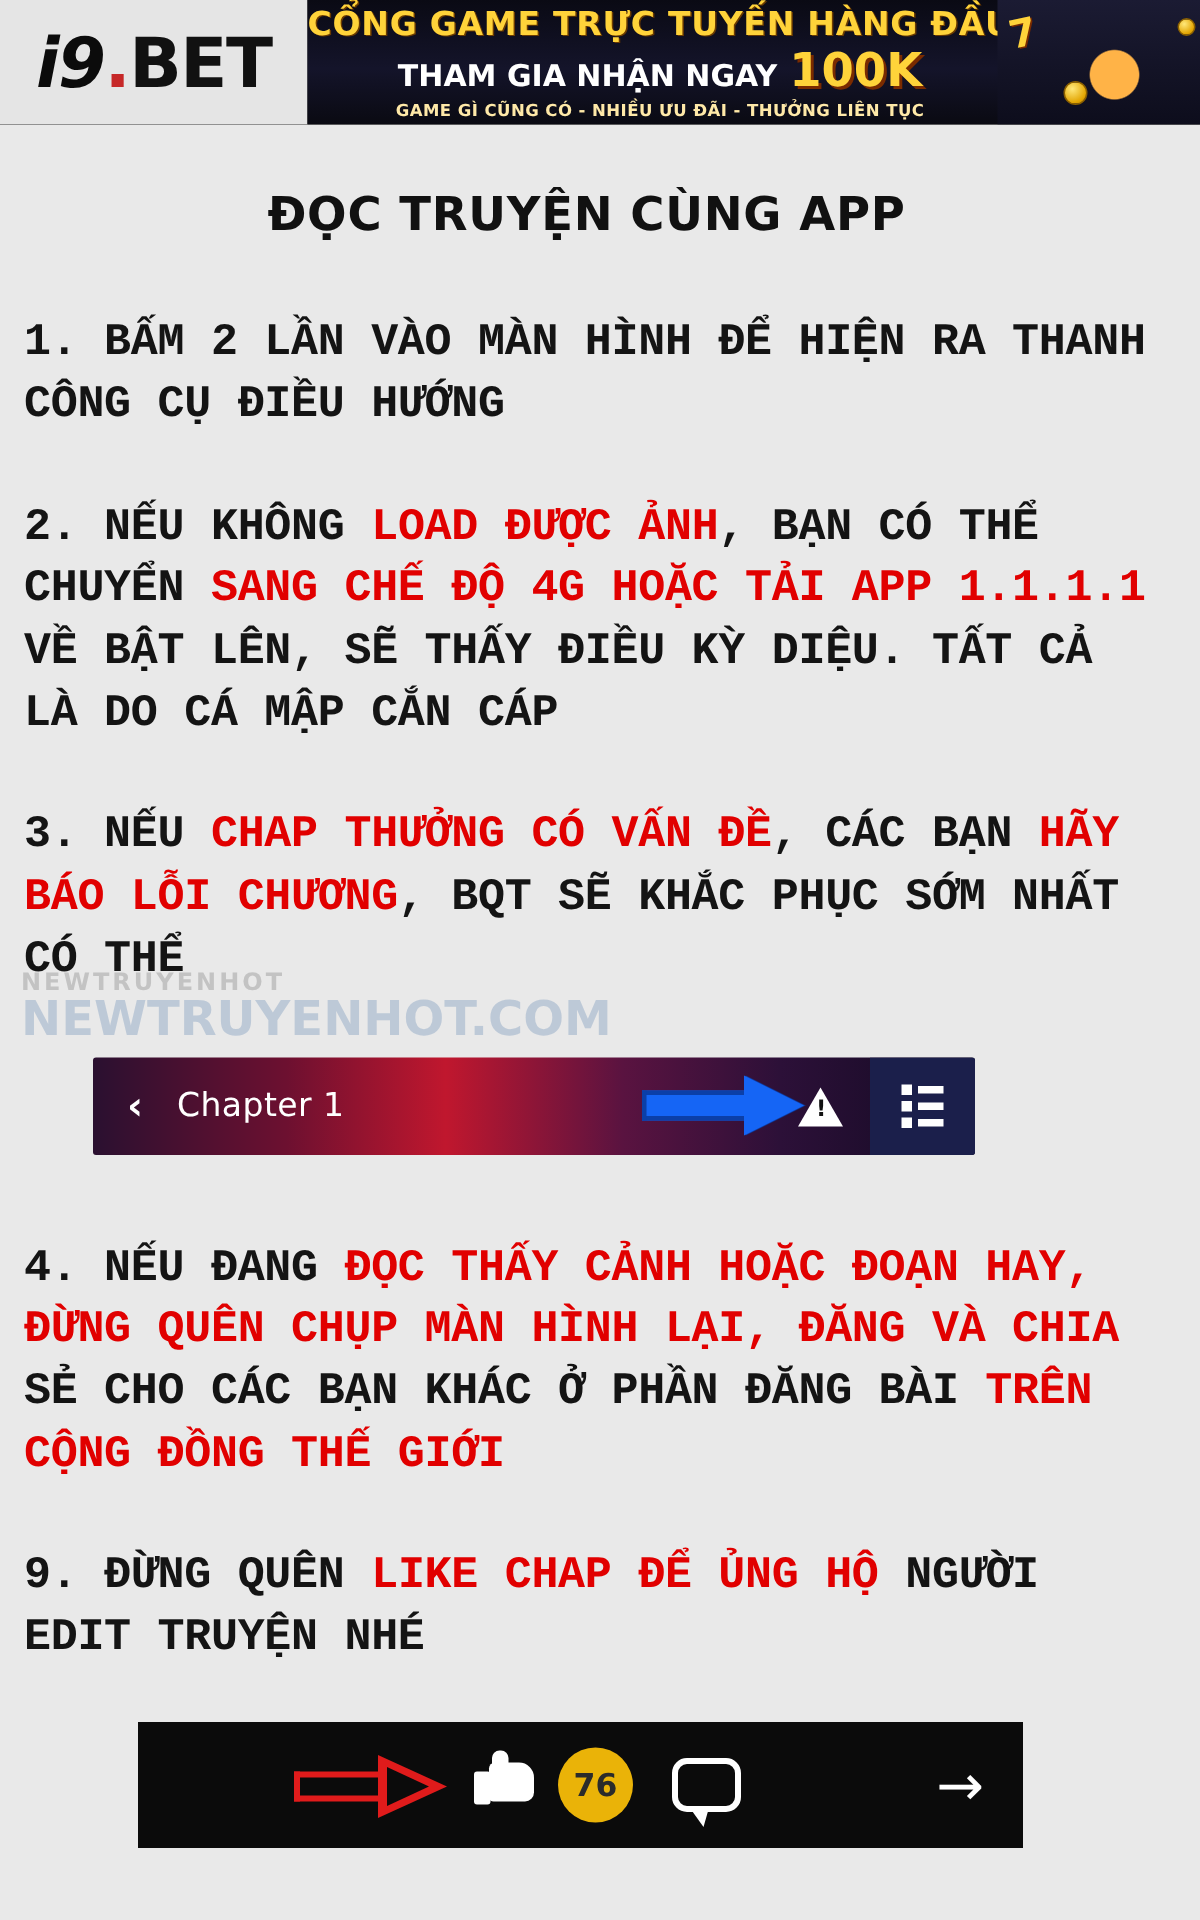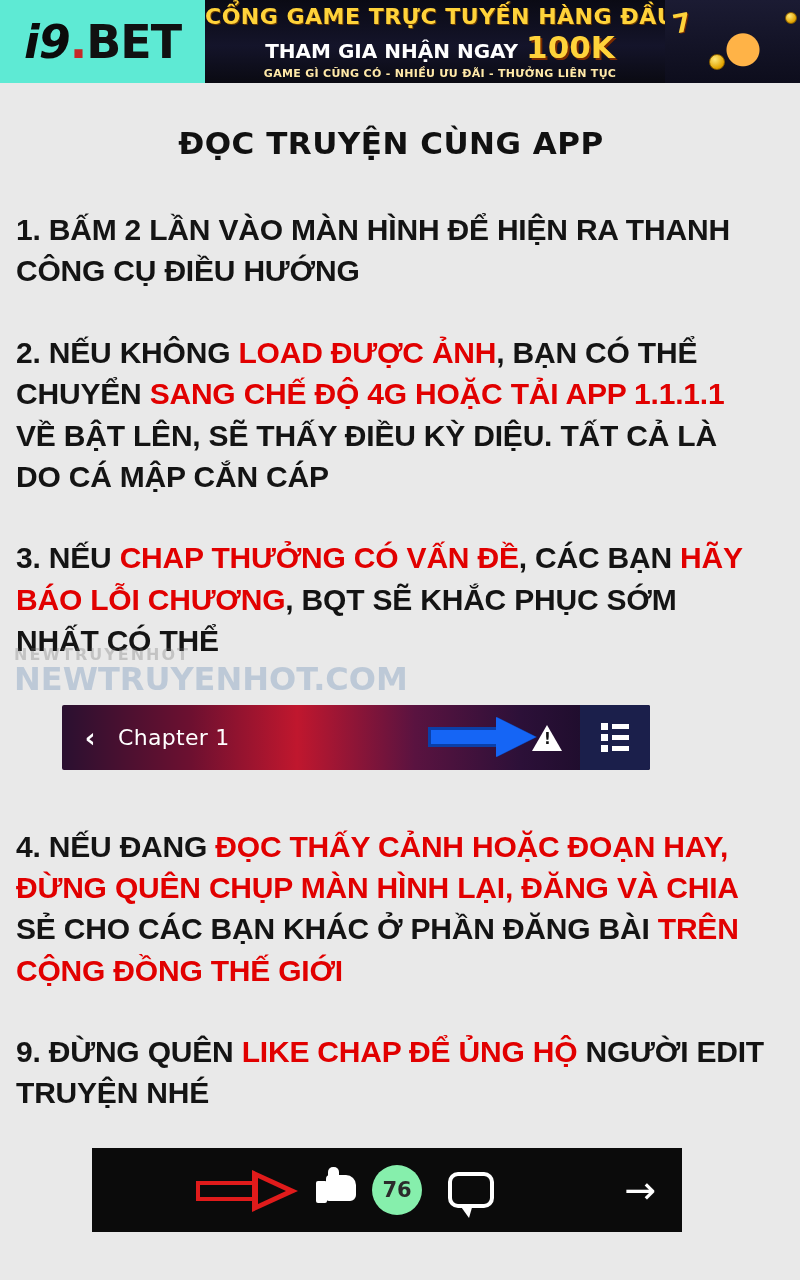--- a/index.html
+++ b/index.html
@@ -20,21 +20,21 @@
   
   .banner {
     position: absolute; top: 0; left: 0;
     width: 800px; height: 83px;
     display: flex;
     background: #000;
     overflow: hidden;
   }
   .banner-logo {
     width: 205px; height: 83px;
-    background: #5eead4;
+    background: #e5e5e5;
     display: flex; align-items: center; justify-content: center;
     flex: 0 0 205px;
     position: relative;
   }
   .logo-text {
     font-family: "DejaVu Sans", sans-serif;
     font-weight: bold;
     font-size: 46px;
     letter-spacing: -1px;
     color: #111;
@@ -121,21 +121,21 @@
     margin: 0 0 48px 0;
     font-family: "DejaVu Sans", sans-serif;
   }
   .para {
     font-size: 30px;
     font-weight: bold;
     line-height: 1.38;
     color: #141414;
     margin: 0 0 40px 0;
     letter-spacing: -.2px;
-    font-family: Liberation Sans, sans-serif;
+    font-family: Liberation Mono, monospace;
   }
   .para.tight { margin-bottom: 26px; }
   .r { color: #e10000; }
 
   
   .watermark {
     position: absolute;
     left: 14px; top: 645px;
     font-size: 32px;
     font-weight: bold;
@@ -288,21 +288,21 @@
   }
   .thumb .base {
     position: absolute; left: 0px; top: 12px;
     width: 11px; height: 22px;
     background: #fff;
     border-radius: 2px;
   }
   .count-badge {
     width: 50px; height: 50px;
     border-radius: 50%;
-    background: #86efac;
+    background: #eab308;
     color: #2b2b2b;
     display: flex; align-items: center; justify-content: center;
     font-size: 21px; font-weight: bold;
     font-family: "DejaVu Sans", sans-serif;
   }
   .bubble {
     position: relative;
     width: 46px; height: 36px;
     border: 4px solid #fff;
     border-radius: 10px;

